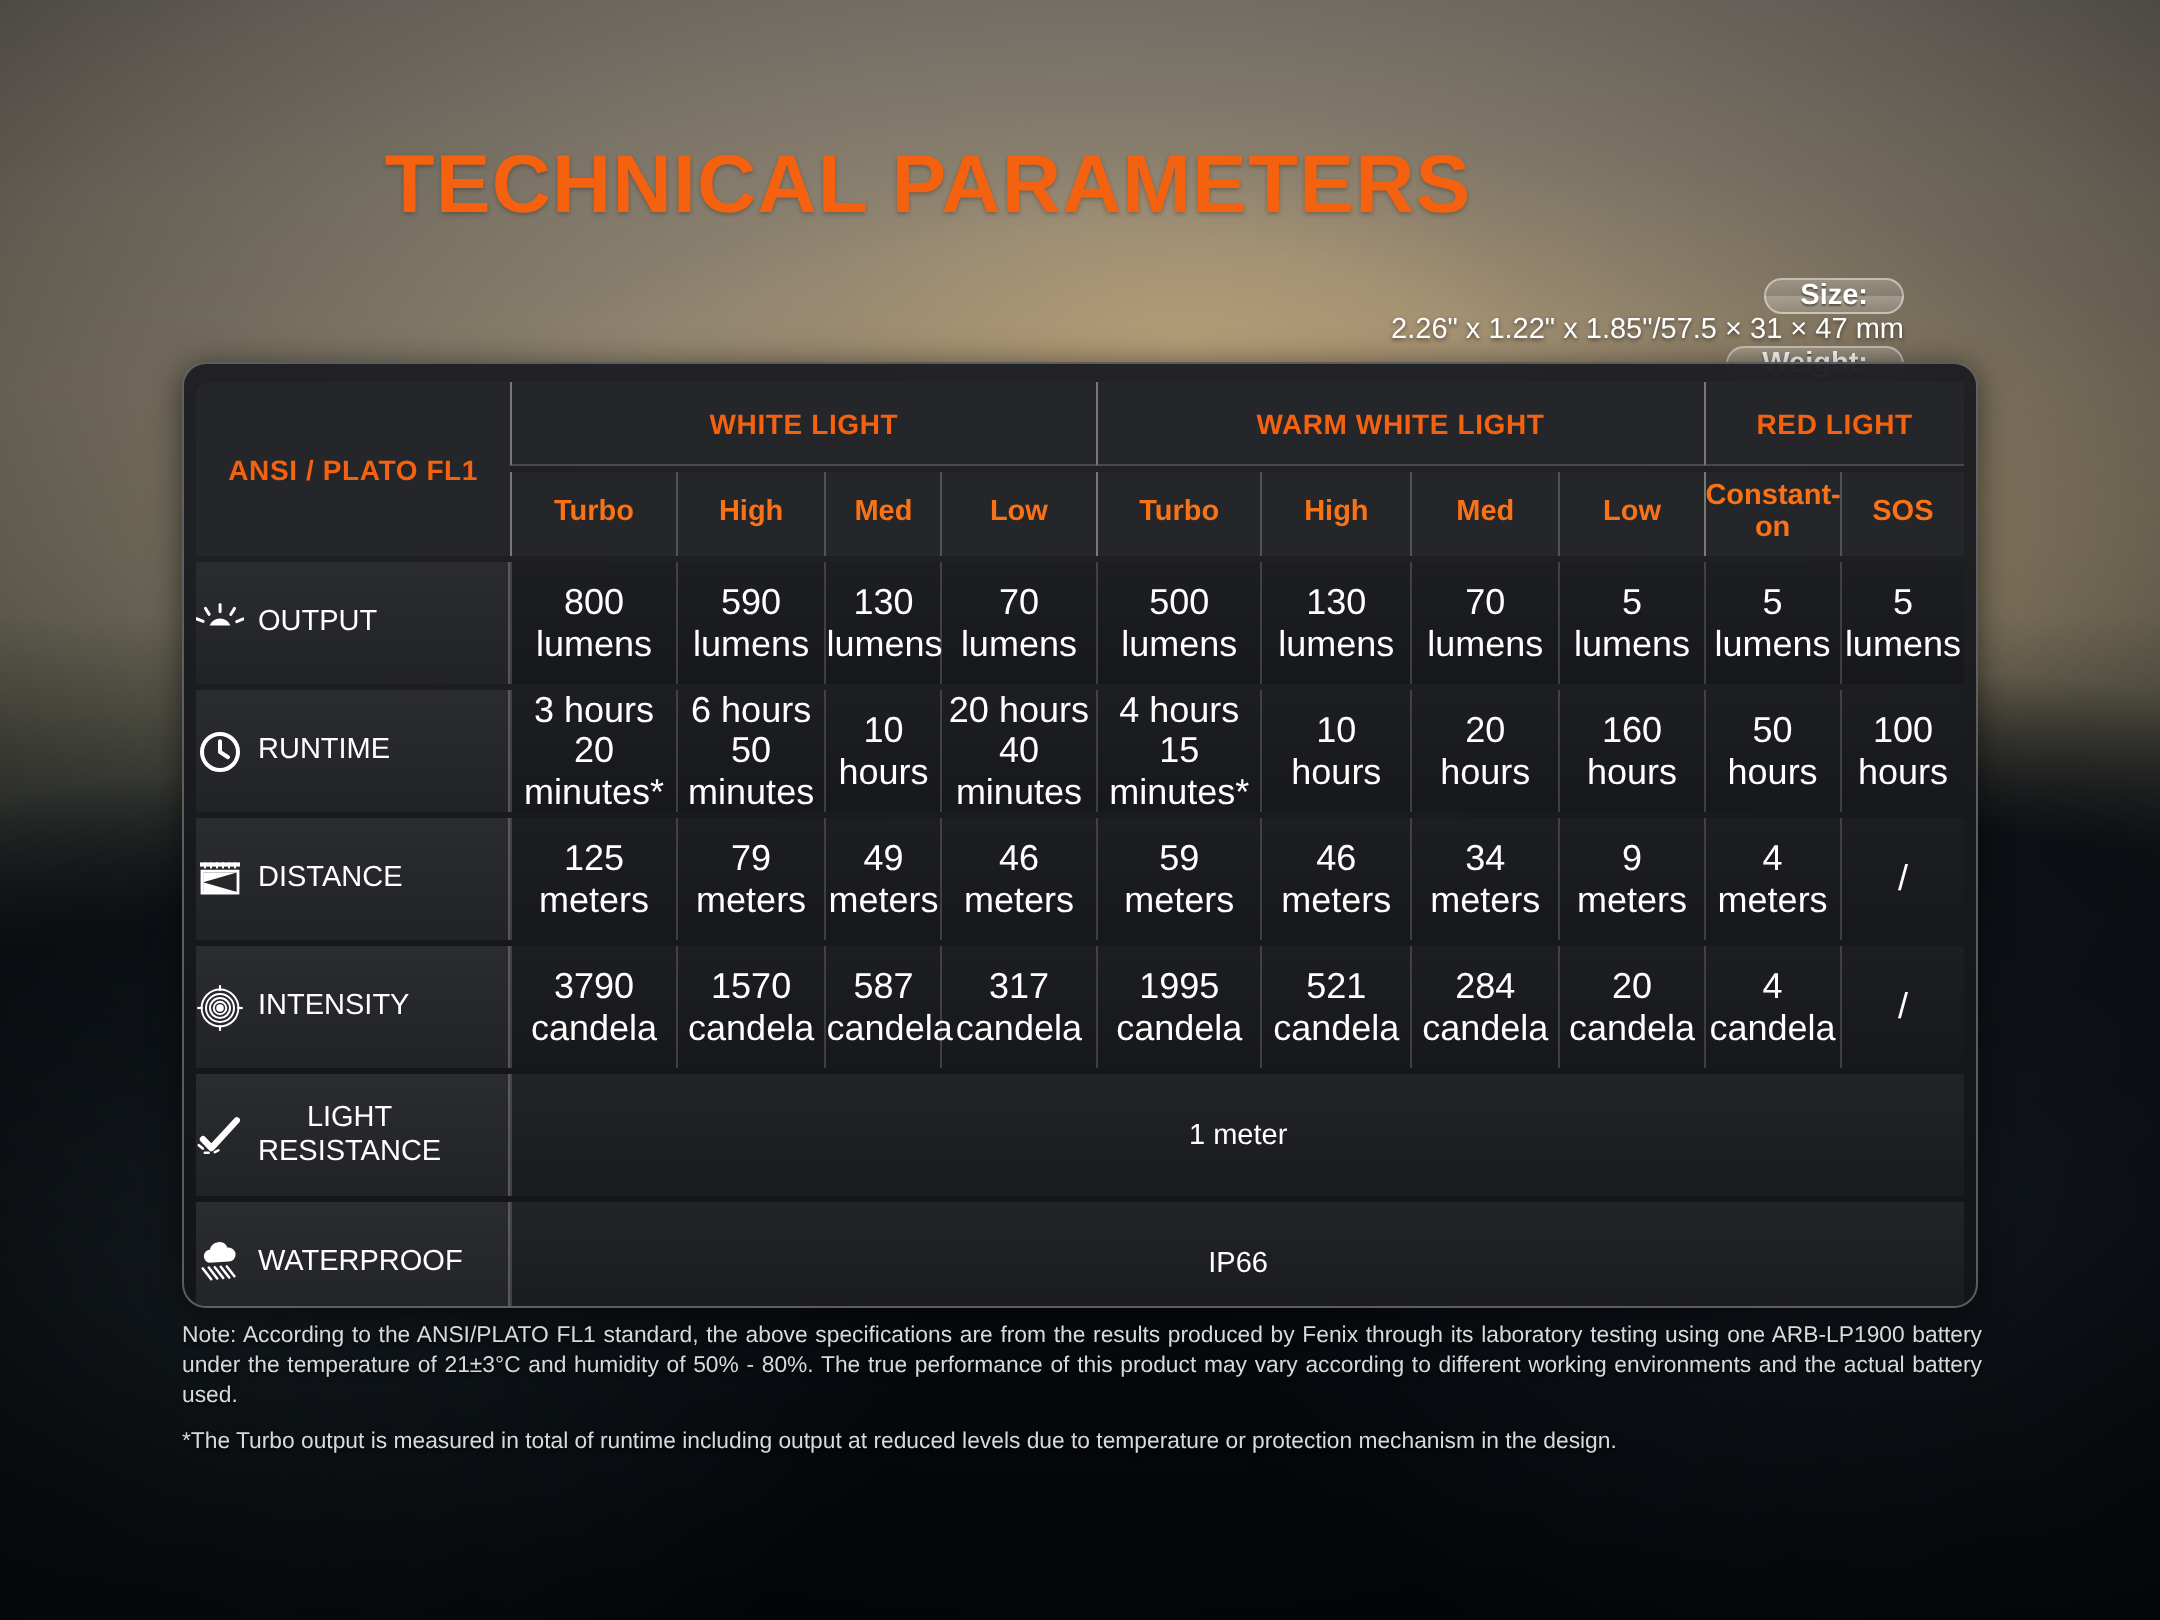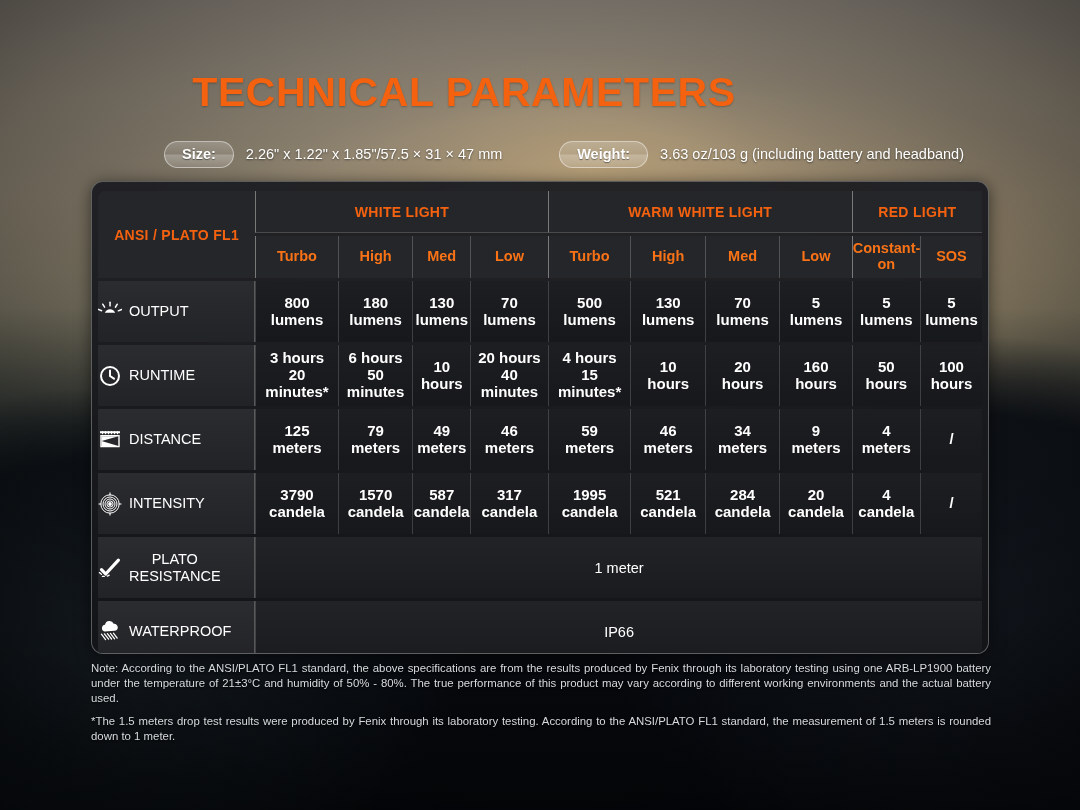--- a/index.html
+++ b/index.html
@@ -66,24 +66,25 @@
     font-weight: bold;
     letter-spacing: 0.6px;
     color: #f4620f;
     text-shadow: 0 1px 2px rgba(0,0,0,0.25);
     font-family: "Liberation Sans", sans-serif;
   }
 
   
   .meta-row {
     position: absolute;
-    left: 164px; top: 139px;
+    left: 152px; top: 139px;
     width: 800px; height: 30px;
     display: flex;
-    align-items: center;
+    align-items: flex-end;
+    flex-direction: column;
   }
   .pill {
     display: inline-flex;
     align-items: center;
     justify-content: center;
     height: 27px;
     padding: 0 17px;
     border-radius: 14px;
     border: 1px solid rgba(255,255,255,0.45);
     background: linear-gradient(180deg, rgba(255,255,255,0.22) 0%, rgba(255,255,255,0.10) 48%, rgba(255,255,255,0.30) 52%, rgba(255,255,255,0.14) 100%);
@@ -163,25 +164,24 @@
     display: flex;
     align-items: center;
     gap: 7px;
     text-align: center;
   }
   .rowlabel .txt { line-height: 1.12; }
 
   .datacell {
     background: linear-gradient(180deg, #1d1e22 0%, #17181b 100%);
     color: #ffffff;
-    font-size: 15px;
+    font-size: 18px;
     line-height: 1.13;
     height: 61px;
     border-left: 1px solid rgba(110,110,110,0.45);
-    font-weight: bold;
   }
   .datacell .v1 { display: block; }
   .datacell .v2 { display: block; }
 
   .widecell {
     background: linear-gradient(180deg, #222327 0%, #1a1b1e 100%);
     color: #ffffff;
     font-size: 14.5px;
     height: 61px;
     border-left: 1px solid rgba(110,110,110,0.45);
@@ -276,21 +276,21 @@
                 </g>
               </svg>
               <span class="txt">OUTPUT</span>
             </span>
           </td>
           <td class="datacell">
               <span class="v1">800</span>
               <span class="v2">lumens</span>
             </td>
           <td class="datacell">
-              <span class="v1">180</span>
+              <span class="v1">590</span>
               <span class="v2">lumens</span>
             </td>
           <td class="datacell">
               <span class="v1">130</span>
               <span class="v2">lumens</span>
             </td>
           <td class="datacell">
               <span class="v1">70</span>
               <span class="v2">lumens</span>
             </td>
@@ -502,21 +502,21 @@
           <td class="rowlabel">
             <span class="lbl-inner">
               <svg class="ico" viewBox="0 0 24 24">
                 <path d="M3.5 13.6l4.2 4.4L20.4 4.2" fill="none" stroke="#ffffff" stroke-width="3.2" stroke-linecap="round" stroke-linejoin="round"></path>
                 <g stroke="#ffffff" stroke-width="1.3" stroke-linecap="round">
                   <line x1="1.4" y1="16.6" x2="3.4" y2="18.3"></line>
                   <line x1="4.4" y1="20.4" x2="6.3" y2="20.4"></line>
                   <line x1="9.4" y1="20.1" x2="11.2" y2="19.2"></line>
                 </g>
               </svg>
-              <span class="txt"><span>PLATO</span><br><span>RESISTANCE</span></span>
+              <span class="txt"><span>LIGHT</span><br><span>RESISTANCE</span></span>
             </span>
           </td>
           <td class="widecell" colspan="10">1 meter</td>
         </tr>
 
         <tr>
           <td class="rowlabel">
             <span class="lbl-inner">
               <svg class="ico" viewBox="0 0 24 24">
                 <path d="M6.6 11.4a3.4 3.4 0 0 1 .4-6.7 4.6 4.6 0 0 1 8.7-0.9 3.6 3.6 0 0 1 4.1 3.5 3.5 3.5 0 0 1-3.3 3.5z" fill="#ffffff"></path>
@@ -533,16 +533,16 @@
           </td>
           <td class="widecell" colspan="10">IP66</td>
         </tr>
 
       </tbody>
     </table>
   </div>
 
   <div class="notes">
     <p>Note: According to the ANSI/PLATO FL1 standard, the above specifications are from the results produced by Fenix through its laboratory testing using one ARB-LP1900 battery under the temperature of 21±3°C and humidity of 50% - 80%. The true performance of this product may vary according to different working environments and the actual battery used.</p>
-    <p>*The 1.5 meters drop test results were produced by Fenix through its laboratory testing. According to the ANSI/PLATO FL1 standard, the measurement of 1.5 meters is rounded down to 1 meter.</p>
+    <p>*The Turbo output is measured in total of runtime including output at reduced levels due to temperature or protection mechanism in the design.</p>
   </div>
 
 </div>
 
 </body></html>

